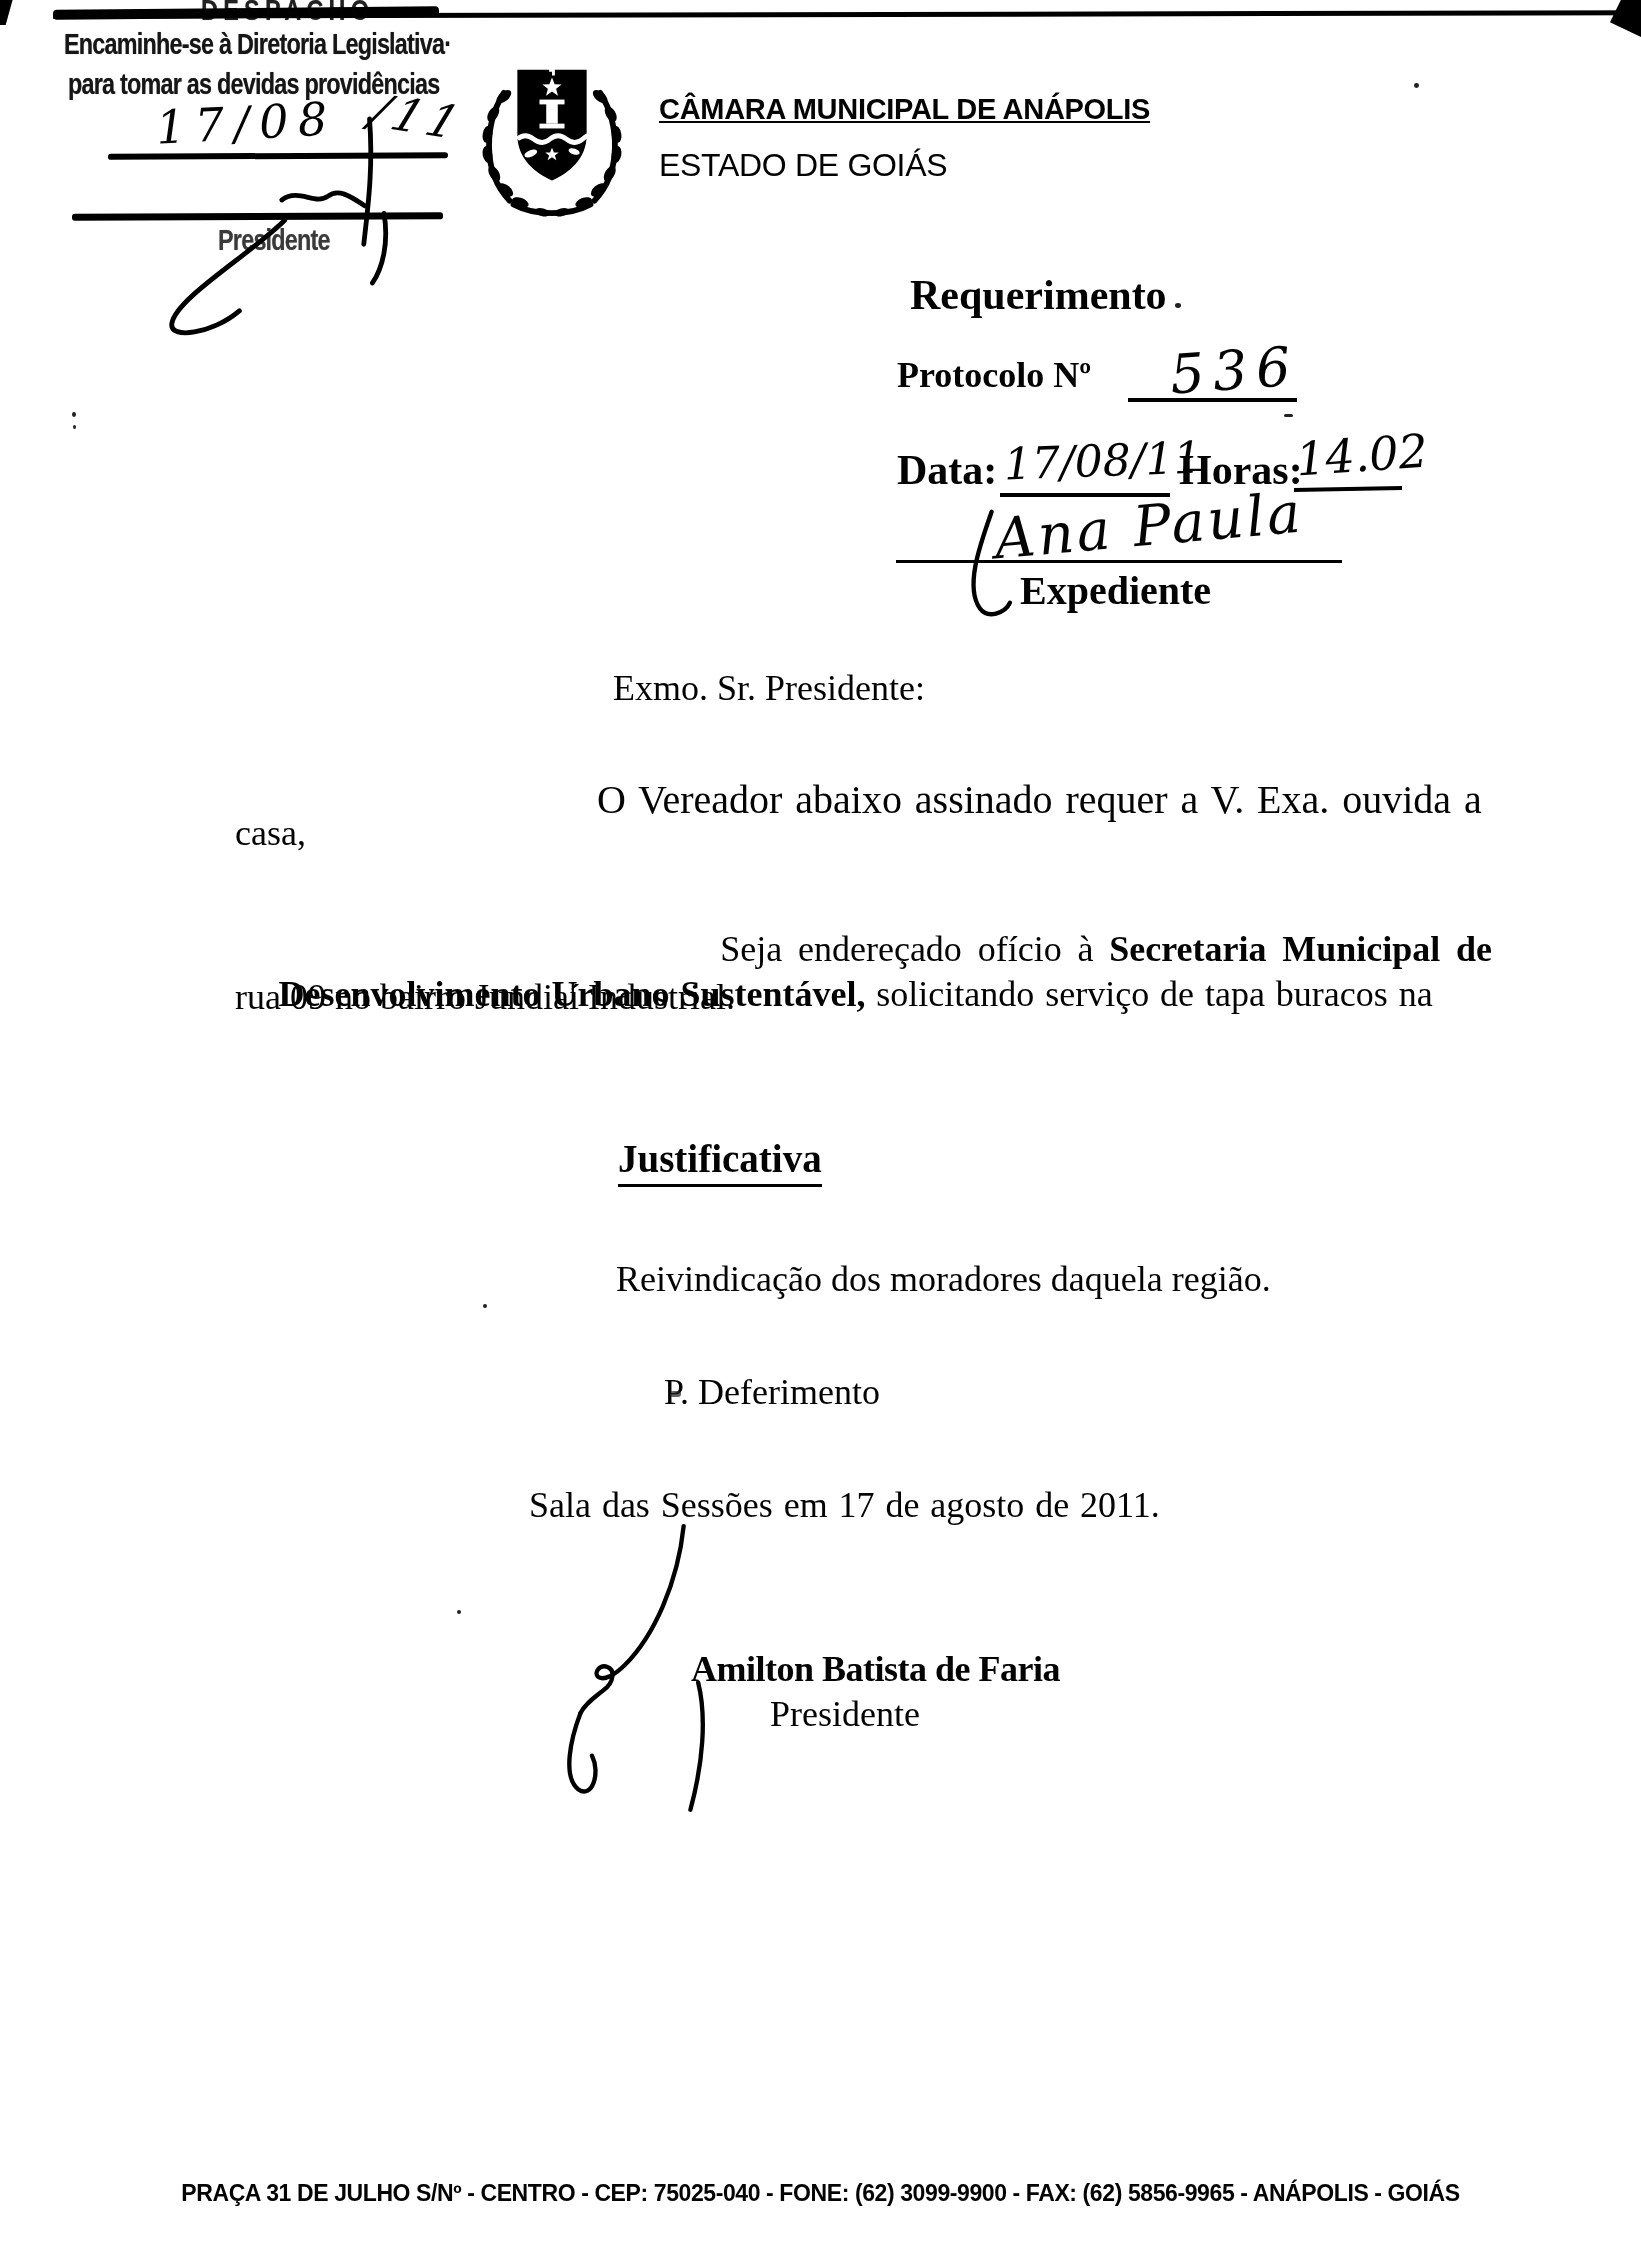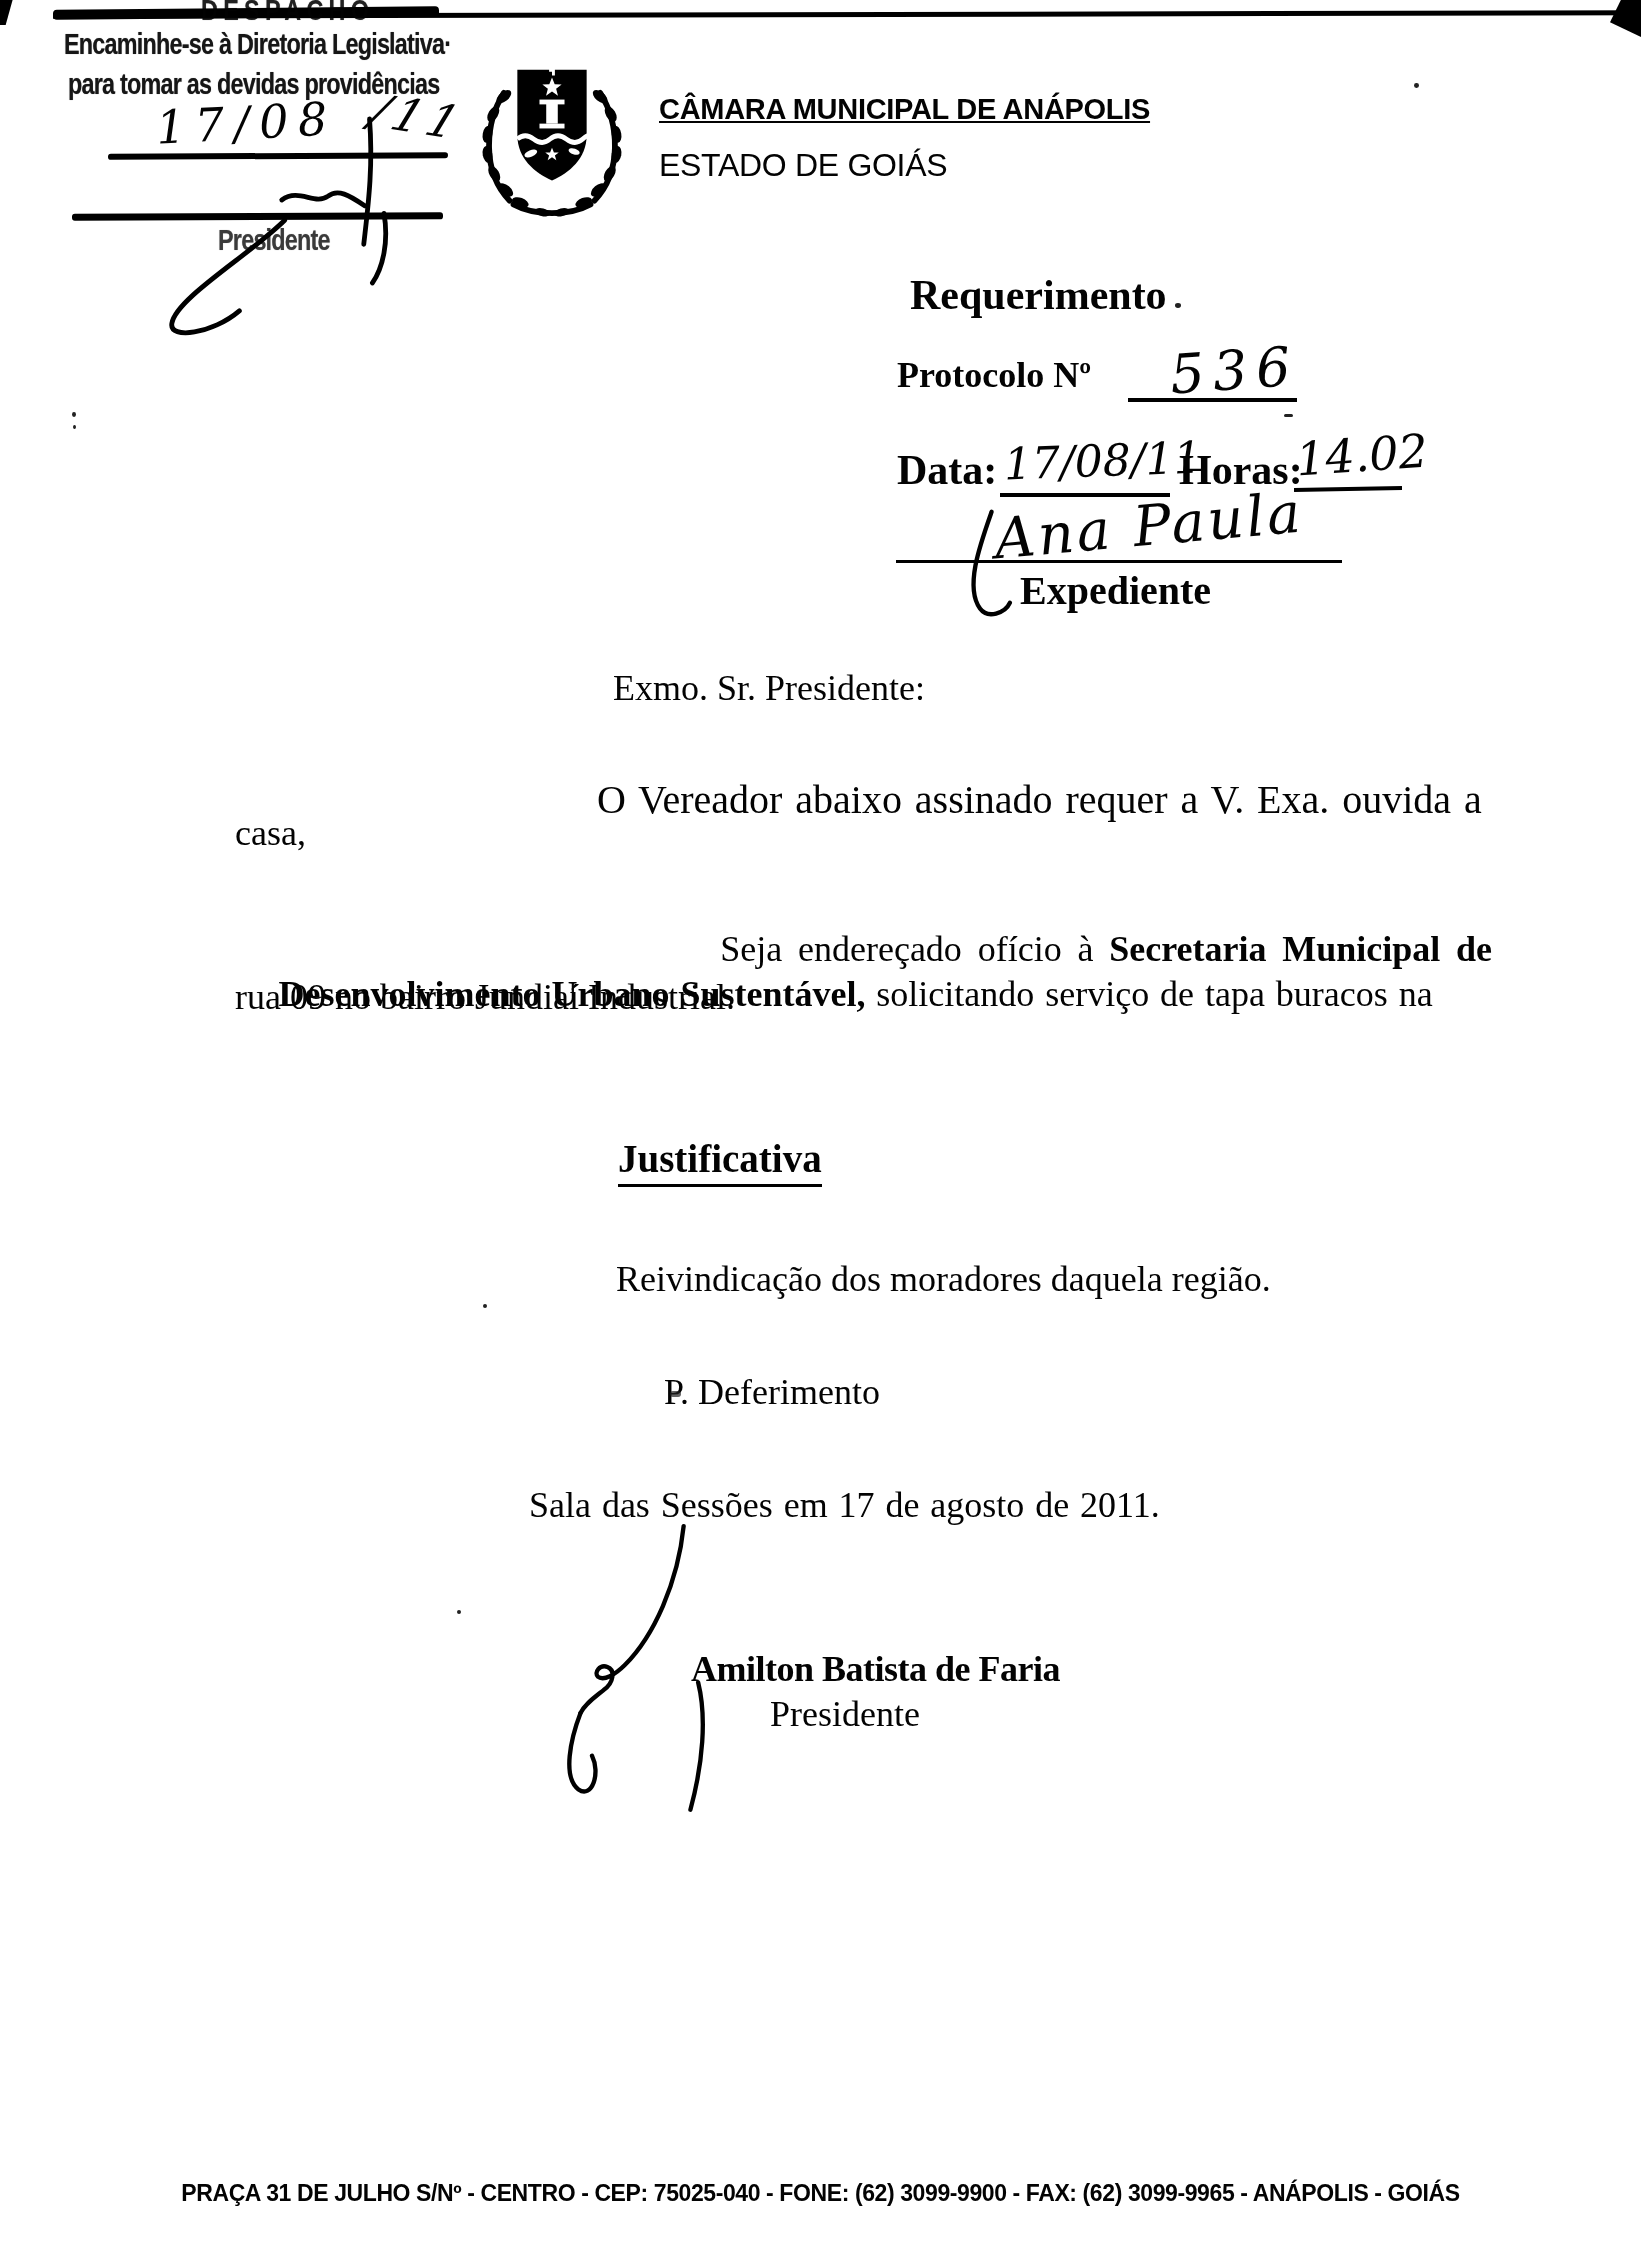--- a/index.html
+++ b/index.html
@@ -140,18 +140,18 @@
   <div class="speck" style="left:457px;top:1610px;width:3.9px;height:3.9px;"></div>
 
   <svg class="abs" style="left:536px;top:1501px;" width="222" height="328" viewBox="0 0 230 340">
     <g fill="none" stroke="#000" stroke-width="4.5" stroke-linecap="round">
       <path d="M 153,26 C 147,85 122,140 92,170 C 82,180 70,187 64,182 C 60,178 66,169 74,172 C 82,175 81,188 70,196 C 60,204 50,211 46,220"></path>
       <path d="M 46,220 C 36,246 27,286 44,299 C 58,309 67,282 58,264"></path>
       <path d="M 168,188 C 177,224 173,272 160,320"></path>
     </g>
   </svg>
 
-  <div class="abs sans b" style="left:0;top:2180px;width:1641px;text-align:center;font-size:23px;letter-spacing:-0.4px;white-space:nowrap;">PRAÇA 31 DE JULHO S/Nº - CENTRO - CEP: 75025-040 - FONE: (62) 3099-9900 - FAX: (62) 3099-9965 - ANÁPOLIS - GOIÁS</div>
+  <div class="abs sans b" style="left:0;top:2180px;width:1641px;text-align:center;font-size:23px;letter-spacing:-0.4px;white-space:nowrap;">PRAÇA 31 DE JULHO S/Nº - CENTRO - CEP: 75025-040 - FONE: (62) 3099-9900 - FAX: (62) 5856-9965 - ANÁPOLIS - GOIÁS</div>
 
   <div class="speck" style="left:72px;top:412px;width:3.9px;height:4.8px;"></div>
   <div class="speck" style="left:73px;top:425px;width:2.9px;height:3.9px;"></div>
 </div>
 
 
 </body></html>

